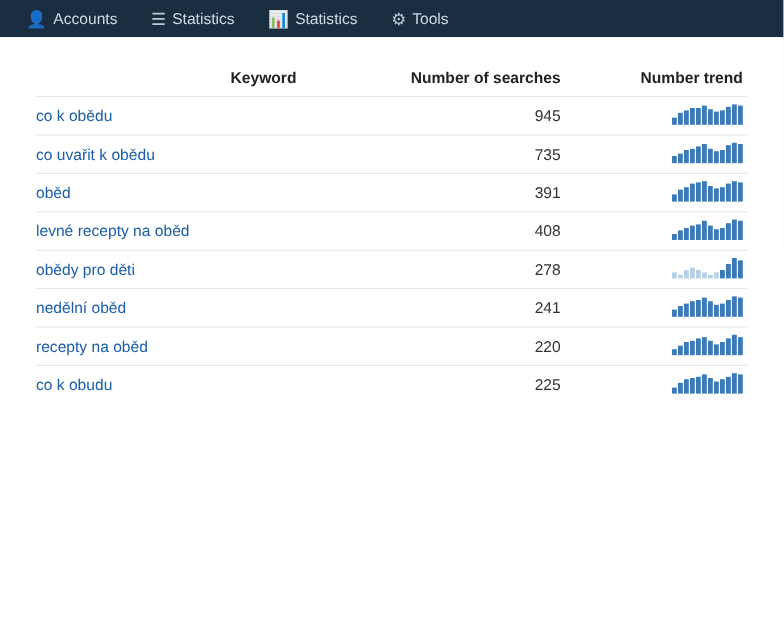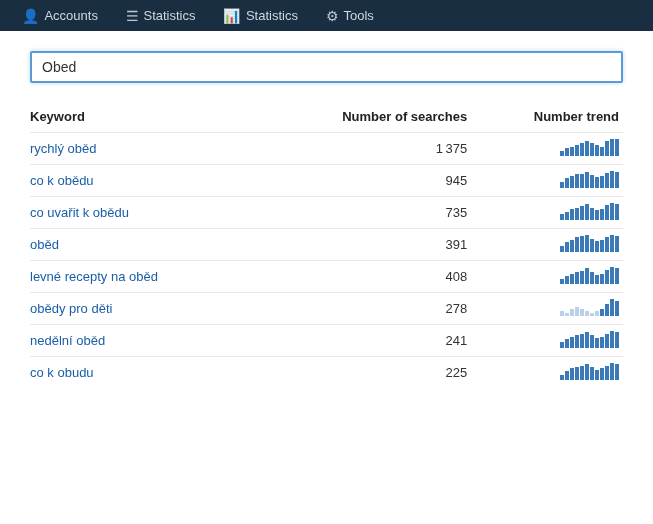--- a/index.html
+++ b/index.html
@@ -103,21 +103,21 @@
       color: #333;
       box-shadow: 0 0 4px rgba(91,155,213,0.4);
     }
 
     
     .keyword-table {
       width: 100%;
       border-collapse: collapse;
     }
     .keyword-table th {
-      text-align: left;
+      text-align: right;
       font-weight: bold;
       font-size: 13px;
       padding: 6px 8px 8px 0;
       color: #222;
       border-bottom: none;
     }
     .keyword-table th.right { text-align: right; }
     .keyword-table th.trend { text-align: right; padding-right: 4px; }
 
     .keyword-table td {
@@ -174,52 +174,31 @@
       </a>
       <a class="nav-item">
         <span class="nav-icon">⚙</span>
         <span>Tools</span>
       </a>
     </div>
 </nav>
 
 <div class="main">
 
-  <div class="search-box">
-    <input class="search-input" type="text" id="search-input" value="Obed" style="">
-  </div>
 
   <table class="keyword-table">
     <thead>
       <tr>
         <th>Keyword</th>
         <th class="right">Number of searches</th>
         <th class="trend">Number trend</th>
       </tr>
     </thead>
     <tbody id="table-body">
         <tr>
-          <td><a class="kw-link">rychlý oběd</a></td>
-          <td class="num">1 375</td>
-          <td class="trend-cell"><div class="mini-chart">
-              <div class="mini-bar" style="height: 5px; background: rgb(58, 122, 184);"></div>
-              <div class="mini-bar" style="height: 8px; background: rgb(58, 122, 184);"></div>
-              <div class="mini-bar" style="height: 9px; background: rgb(58, 122, 184);"></div>
-              <div class="mini-bar" style="height: 11px; background: rgb(58, 122, 184);"></div>
-              <div class="mini-bar" style="height: 13px; background: rgb(58, 122, 184);"></div>
-              <div class="mini-bar" style="height: 15px; background: rgb(58, 122, 184);"></div>
-              <div class="mini-bar" style="height: 13px; background: rgb(58, 122, 184);"></div>
-              <div class="mini-bar" style="height: 11px; background: rgb(58, 122, 184);"></div>
-              <div class="mini-bar" style="height: 9px; background: rgb(58, 122, 184);"></div>
-              <div class="mini-bar" style="height: 15px; background: rgb(58, 122, 184);"></div>
-              <div class="mini-bar" style="height: 17px; background: rgb(58, 122, 184);"></div>
-              <div class="mini-bar" style="height: 17px; background: rgb(58, 122, 184);"></div>
-            </div></td>
-        </tr>
-        <tr>
           <td><a class="kw-link">co k obědu</a></td>
           <td class="num">945</td>
           <td class="trend-cell"><div class="mini-chart">
               <div class="mini-bar" style="height: 6px; background: rgb(58, 122, 184);"></div>
               <div class="mini-bar" style="height: 10px; background: rgb(58, 122, 184);"></div>
               <div class="mini-bar" style="height: 12px; background: rgb(58, 122, 184);"></div>
               <div class="mini-bar" style="height: 14px; background: rgb(58, 122, 184);"></div>
               <div class="mini-bar" style="height: 14px; background: rgb(58, 122, 184);"></div>
               <div class="mini-bar" style="height: 16px; background: rgb(58, 122, 184);"></div>
               <div class="mini-bar" style="height: 13px; background: rgb(58, 122, 184);"></div>
@@ -314,20 +293,38 @@
               <div class="mini-bar" style="height: 16px; background: rgb(58, 122, 184);"></div>
               <div class="mini-bar" style="height: 13px; background: rgb(58, 122, 184);"></div>
               <div class="mini-bar" style="height: 10px; background: rgb(58, 122, 184);"></div>
               <div class="mini-bar" style="height: 11px; background: rgb(58, 122, 184);"></div>
               <div class="mini-bar" style="height: 14px; background: rgb(58, 122, 184);"></div>
               <div class="mini-bar" style="height: 17px; background: rgb(58, 122, 184);"></div>
               <div class="mini-bar" style="height: 16px; background: rgb(58, 122, 184);"></div>
             </div></td>
         </tr>
         <tr>
+          <td><a class="kw-link">recepty na oběd</a></td>
+          <td class="num">220</td>
+          <td class="trend-cell"><div class="mini-chart">
+              <div class="mini-bar" style="height: 5px; background: rgb(58, 122, 184);"></div>
+              <div class="mini-bar" style="height: 8px; background: rgb(58, 122, 184);"></div>
+              <div class="mini-bar" style="height: 11px; background: rgb(58, 122, 184);"></div>
+              <div class="mini-bar" style="height: 12px; background: rgb(58, 122, 184);"></div>
+              <div class="mini-bar" style="height: 14px; background: rgb(58, 122, 184);"></div>
+              <div class="mini-bar" style="height: 15px; background: rgb(58, 122, 184);"></div>
+              <div class="mini-bar" style="height: 12px; background: rgb(58, 122, 184);"></div>
+              <div class="mini-bar" style="height: 9px; background: rgb(58, 122, 184);"></div>
+              <div class="mini-bar" style="height: 11px; background: rgb(58, 122, 184);"></div>
+              <div class="mini-bar" style="height: 14px; background: rgb(58, 122, 184);"></div>
+              <div class="mini-bar" style="height: 17px; background: rgb(58, 122, 184);"></div>
+              <div class="mini-bar" style="height: 15px; background: rgb(58, 122, 184);"></div>
+            </div></td>
+        </tr>
+        <tr>
           <td><a class="kw-link">co k obudu</a></td>
           <td class="num">225</td>
           <td class="trend-cell"><div class="mini-chart">
               <div class="mini-bar" style="height: 5px; background: rgb(58, 122, 184);"></div>
               <div class="mini-bar" style="height: 9px; background: rgb(58, 122, 184);"></div>
               <div class="mini-bar" style="height: 12px; background: rgb(58, 122, 184);"></div>
               <div class="mini-bar" style="height: 13px; background: rgb(58, 122, 184);"></div>
               <div class="mini-bar" style="height: 14px; background: rgb(58, 122, 184);"></div>
               <div class="mini-bar" style="height: 16px; background: rgb(58, 122, 184);"></div>
               <div class="mini-bar" style="height: 13px; background: rgb(58, 122, 184);"></div>

